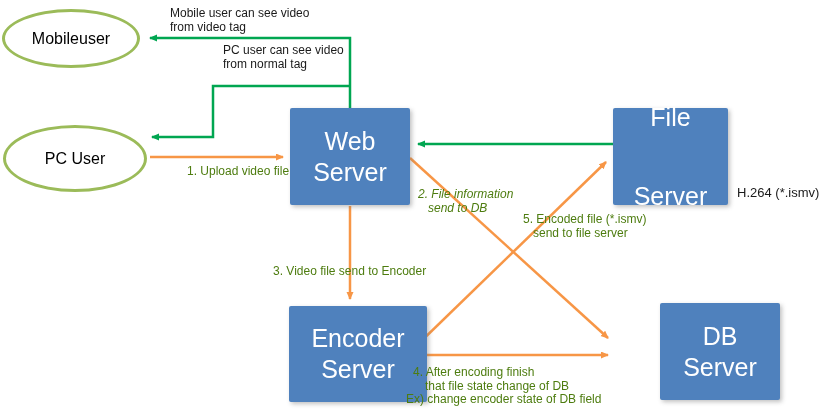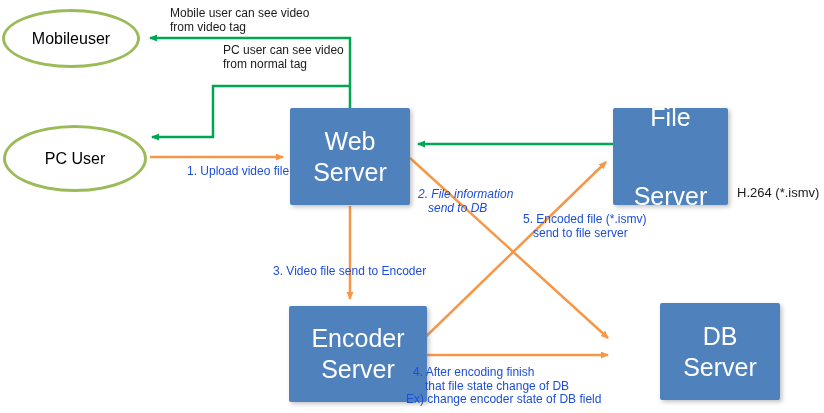--- a/index.html
+++ b/index.html
@@ -22,21 +22,21 @@
     background:#ffffff; border:3px solid #9BBB59; border-radius:50%;
     display:flex; flex-direction:row; align-items:center; justify-content:center;
     color:#000000; font-size:16px; line-height:20px; text-align:center;
   }
   .note {
     position:absolute; z-index:3;
     color:#1a1a1a; font-size:12px; line-height:14px; white-space:nowrap;
   }
   .step {
     position:absolute; z-index:3;
-    color:#1d4ed8; font-size:12px; line-height:13.5px; white-space:nowrap;
+    color:#4d7c0f; font-size:12px; line-height:13.5px; white-space:nowrap;
   }
   .ind7  { padding-left:7px; }
   .ind10 { padding-left:10px; }
   .ind12 { padding-left:19px; }
   .h264 { font-size:13px; }
 </style>
 </head>
 <body>
 
 <div id="canvas">

